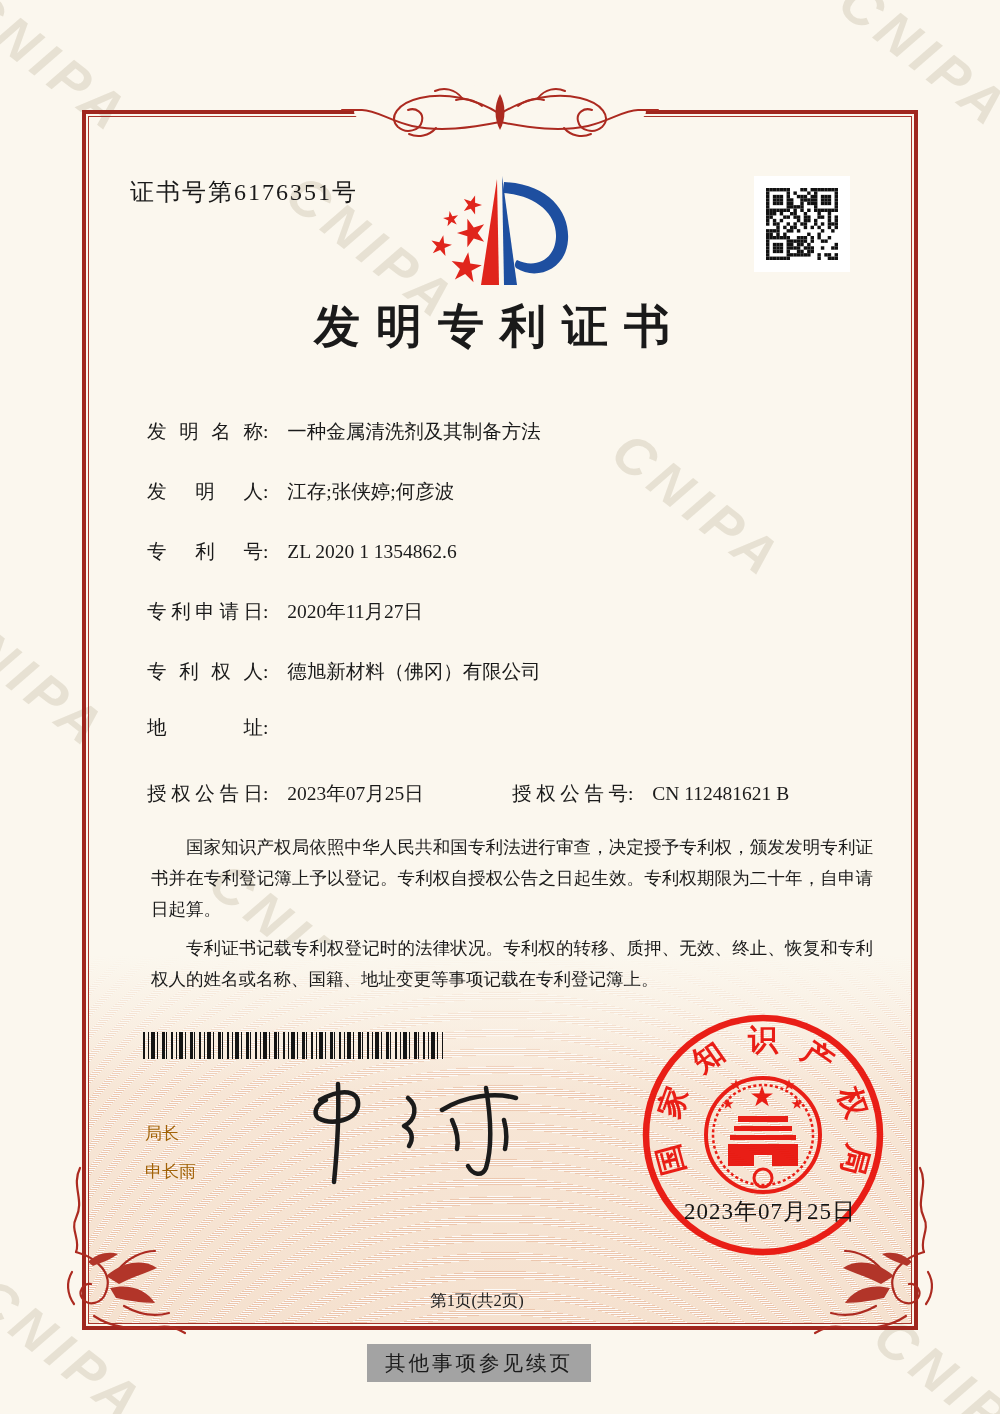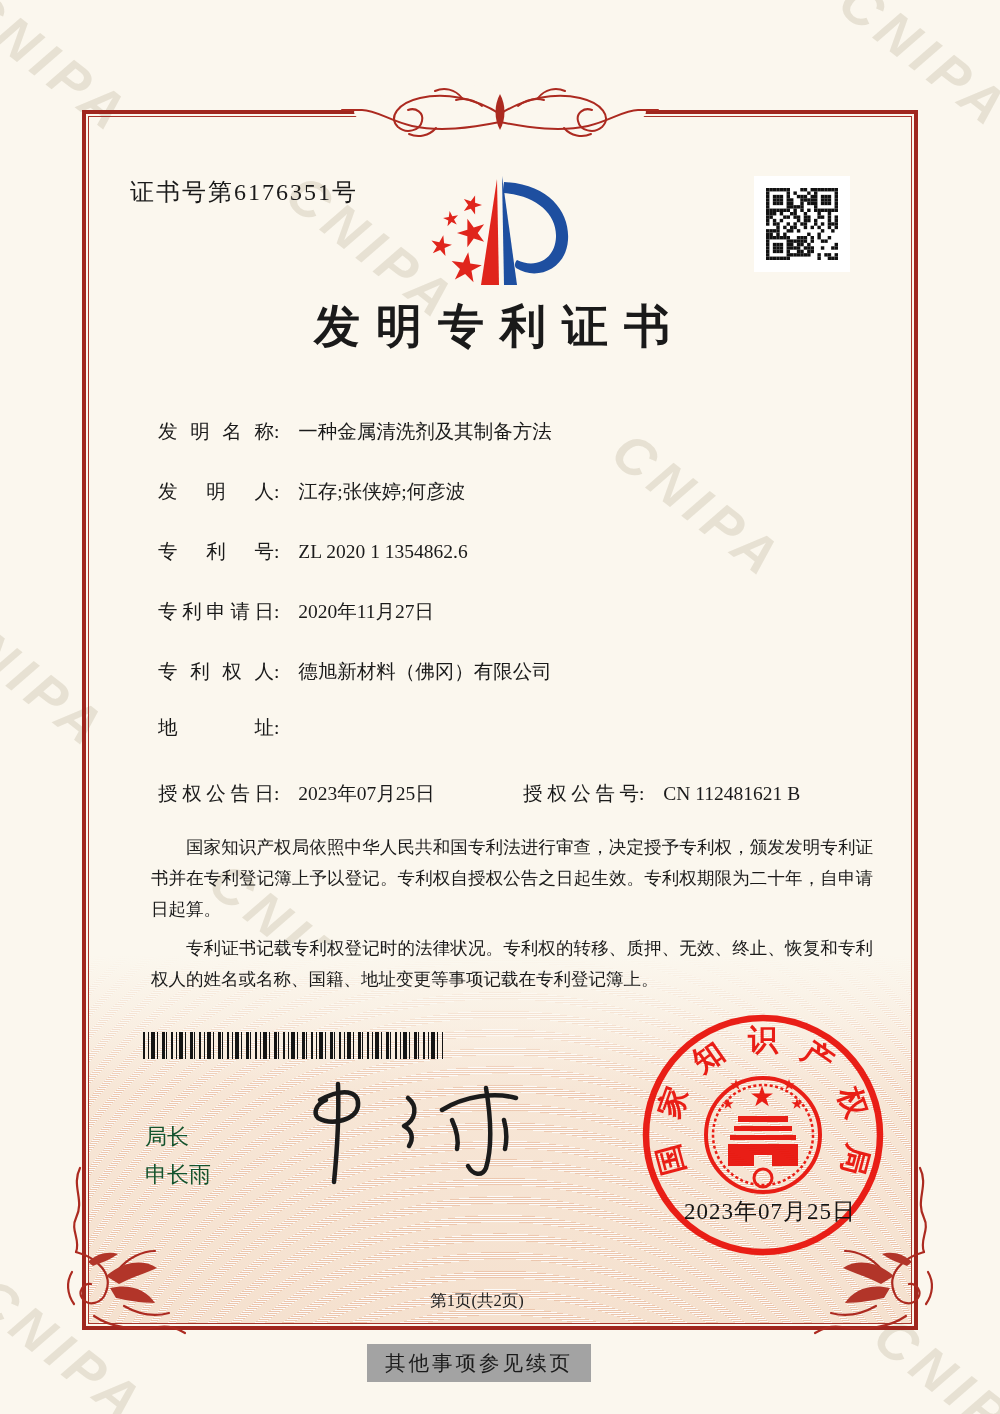--- a/index.html
+++ b/index.html
@@ -45,43 +45,43 @@
   .cert-no { position:absolute; left:130px; top:176px; font-size:24px; letter-spacing:2px; }
   .logo { position:absolute; left:424px; top:164px; }
   .doc-title {
     position:absolute; left:0; right:16px; top:296px; text-align:center;
     font-size:46px; font-weight:700; letter-spacing:16px; text-indent:16px;
   }
   .qr-box { position:absolute; left:754px; top:176px; width:96px; height:96px; background:#fff; }
   .qr-box svg { position:absolute; left:12px; top:12px; }
   
   .fields { position:absolute; left:143px; top:0; font-size:19.5px; }
-  .frow { position:absolute; left:15px; white-space:nowrap; line-height:27px;font-family:Liberation Serif, serif; }
+  .frow { position:absolute; left:4px; white-space:nowrap; line-height:27px;font-family:Liberation Serif, serif; }
   .flabel { display:inline-block; width:116px; text-align:justify; text-align-last:justify; vertical-align:top; }
   .colon { vertical-align:top; }
   .fvalue { margin-left:14px; vertical-align:top; }
   .addr-lines { display:inline-block; margin-left:14px; vertical-align:top; line-height:31px; white-space:nowrap; }
   .pair2 { position:absolute; left:365px; top:0; }
   
   .legal { position:absolute; left:143px; top:824px; width:738px; font-size:17.5px; line-height:31px; text-align:justify; }
   .legal p { margin:8px; text-indent:2em; }
   
   .barcode {
     position:absolute; left:143px; top:1032px; width:300px; height:27px;
     background:repeating-linear-gradient(90deg,
       #141414 0 2px, transparent 2px 5px,
       #141414 5px 6px, transparent 6px 8px,
       #141414 8px 12px, transparent 12px 14px,
       #141414 14px 15px, transparent 15px 19px,
       #141414 19px 22px, transparent 22px 23px,
       #141414 23px 24px, transparent 24px 28px);
   }
   .director-title, .director-name {
-    position:absolute; left:145px; font-size:22px;
-    font-family:"Liberation Sans","DejaVu Sans",sans-serif; color:#14532d;
+    position:absolute; left:145px; font-size:17px;
+    font-family:"Liberation Sans","DejaVu Sans",sans-serif; color:#a16207;
   }
   .director-title { top:1122px; }
   .director-name { top:1160px; }
   .signature { position:absolute; left:292px; top:1078px; }
   
   .seal { position:absolute; left:640px; top:1008px; mix-blend-mode:multiply; opacity:0.94; }
   .seal-char {
     font-family:"Liberation Serif","DejaVu Serif",serif;
     font-size:30px; font-weight:700; fill:#e81109;
     text-anchor:middle; dominant-baseline:central;

